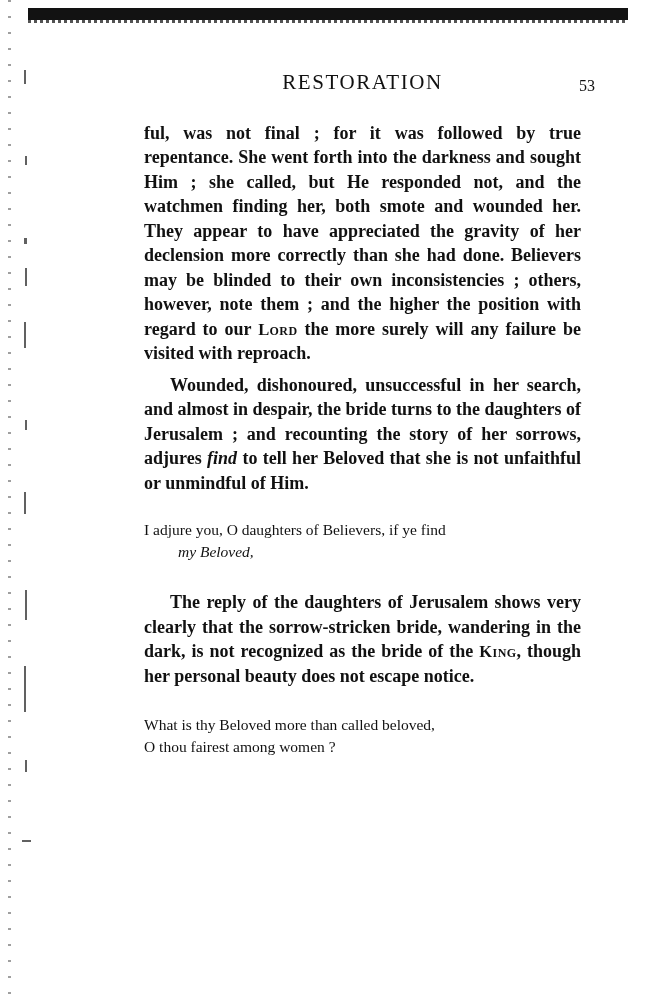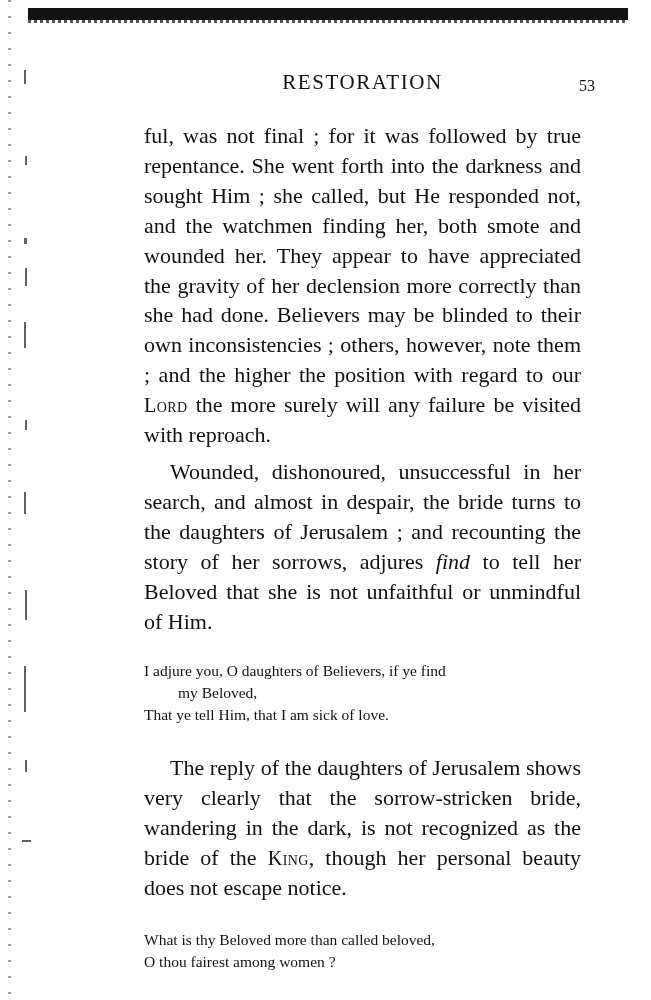--- a/index.html
+++ b/index.html
@@ -82,25 +82,26 @@
     text-transform: uppercase;
   }
   .folio {
     position: absolute;
     right: -14px;
     bottom: 0;
     font-size: 16px;
   }
 
   .body-par {
-    font-size: 22px;
+    font-size: 18px;
     line-height: 1.36;
     text-align: justify;
     margin: 0 0 0 0;
     hyphens: none;
+    font-weight: bold;
   }
   .body-par.indent {
     text-indent: 26px;
     margin-top: 7px;
   }
   .smallcaps {
     font-variant: small-caps;
     font-size: 0.92em;
     letter-spacing: 0.4px;
   }
@@ -112,20 +113,21 @@
     font-size: 15.5px;
     line-height: 1.42;
     margin-top: 24px;
     text-align: left;
   }
   .verse-line {
     white-space: normal;
   }
   .verse-line.cont {
     padding-left: 34px;
+    font-style: italic;
   }
 
   .verse-block.tail {
     margin-top: 26px;
   }
 
   .gap-lg { height: 20px; }
 </style>
 </head>
 <body>
@@ -153,21 +155,20 @@
     <div class="folio">53</div>
   </div>
 
   <p class="body-par"><span>ful, was not final ; for it was followed by true repentance. She went forth into the darkness and sought Him ; she called, but He responded not, and the watchmen finding her, both smote and wounded her. They appear to have appreciated the gravity of her declension more correctly than she had done. Believers may be blinded to their own inconsistencies ; others, however, note them ; and the higher the position with regard to our </span><span class="smallcaps">Lord</span><span> the more surely will any failure be visited with reproach.</span></p>
 
   <p class="body-par indent"><span>Wounded, dishonoured, unsuccessful in her search, and almost in despair, the bride turns to the daughters of Jerusalem ; and recounting the story of her sorrows, adjures </span><em>find</em><span> to tell her Beloved that she is not unfaithful or unmindful of Him.</span></p>
 
   <div class="verse-block">
     <div class="verse-line">I adjure you, O daughters of Believers, if ye find</div>
     <div class="verse-line cont">my Beloved,</div>
-    <div class="verse-line">That ye tell Him, that I am sick of love.</div>
   </div>
 
   <div class="gap-lg"></div>
 
   <p class="body-par indent"><span>The reply of the daughters of Jerusalem shows very clearly that the sorrow-stricken bride, wandering in the dark, is not recognized as the bride of the </span><span class="smallcaps">King</span><span>, though her personal beauty does not escape notice.</span></p>
 
   <div class="verse-block tail">
     <div class="verse-line">What is thy Beloved more than called beloved,</div>
     <div class="verse-line">O thou fairest among women ?</div>
   </div>

